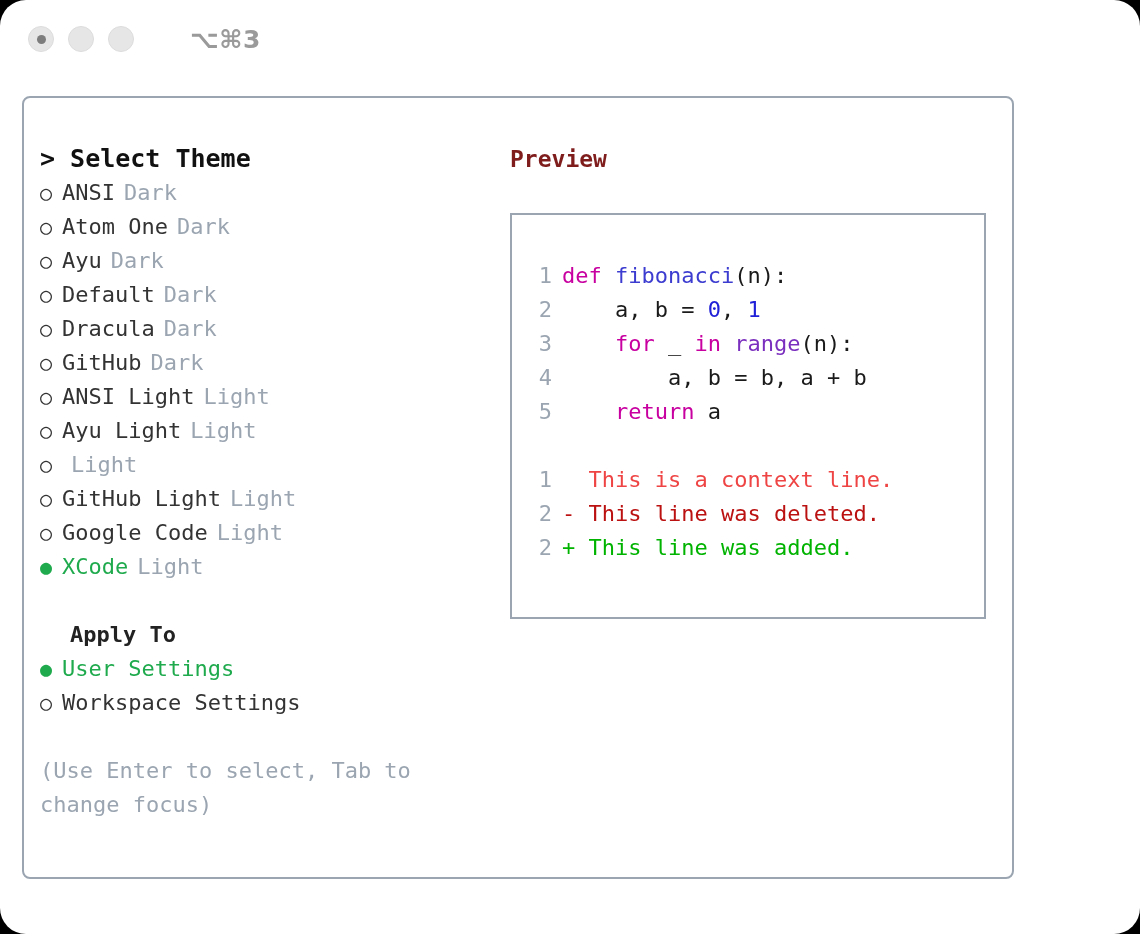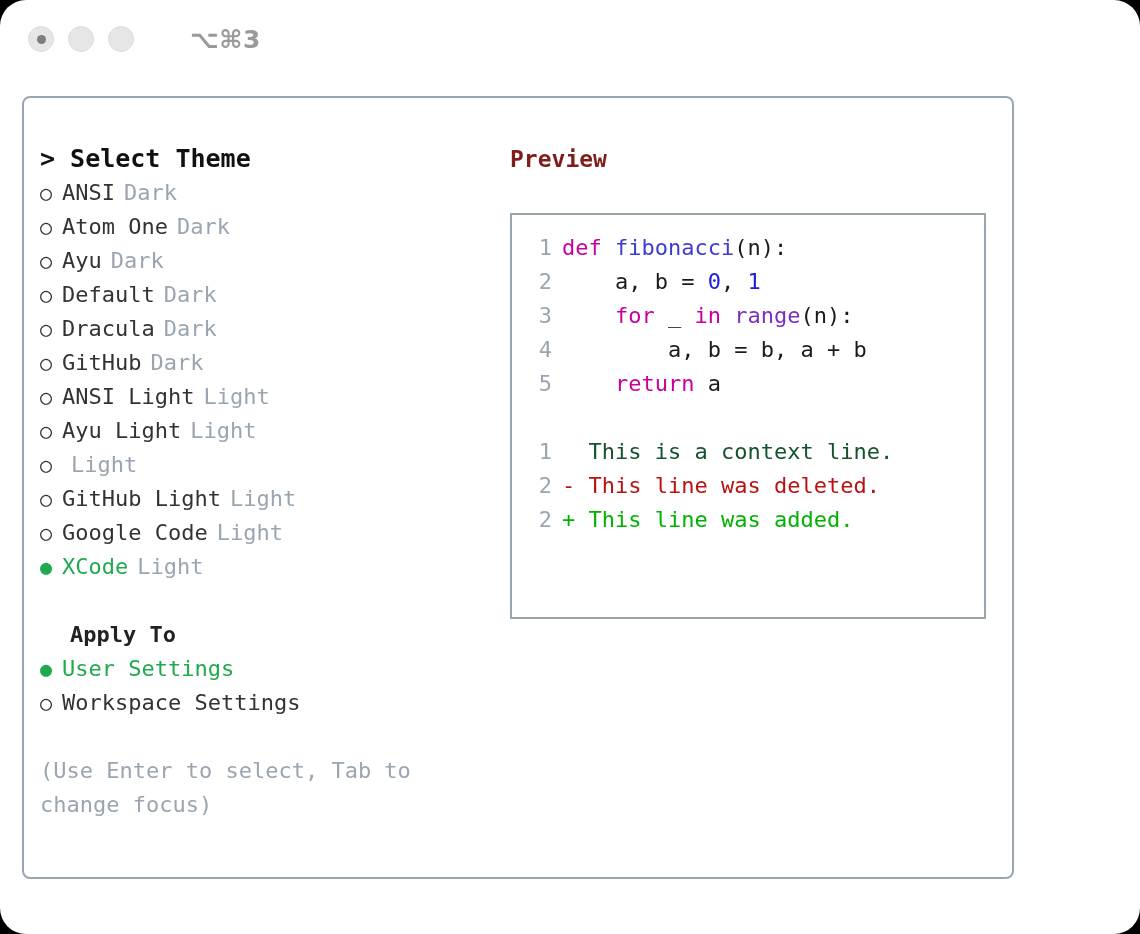--- a/index.html
+++ b/index.html
@@ -139,42 +139,42 @@
     white-space: pre;
   }
   .preview-box {
     margin-top: 37px;
     margin-left: 8px;
     width: 476px;
     height: 406px;
     border: 2px solid #9aa5b1;
     box-sizing: border-box;
     background: #ffffff;
-    padding: 16px 0 0 14px;
+    padding: 44px 0 0 14px;
   }
   .code-line {
     font-size: 22px;
     line-height: 34px;
     white-space: pre;
   }
   .lnum {
     display: inline-block;
     width: 26px;
     text-align: right;
     color: #9aa5b1;
     margin-right: 10px;
   }
   .gap { height: 34px; }
 
   .t-kw   { color: #c800a0; }
   .t-fn   { color: #3c3cd0; }
   .t-bi   { color: #7b2fbe; }
   .t-num  { color: #2020d8; }
   .t-pl   { color: #1a1a1a; }
-  .t-ctx  { color: #14532d; margin-top: 36px; }
+  .t-ctx  { color: #ef4444; margin-top: 36px; }
   .t-del  { color: #bb1111; }
   .t-add  { color: #00b300; }
 </style>
 </head>
 <body>
 
 <div id="app">
 
   <div class="titlebar">
     <div class="dot">

